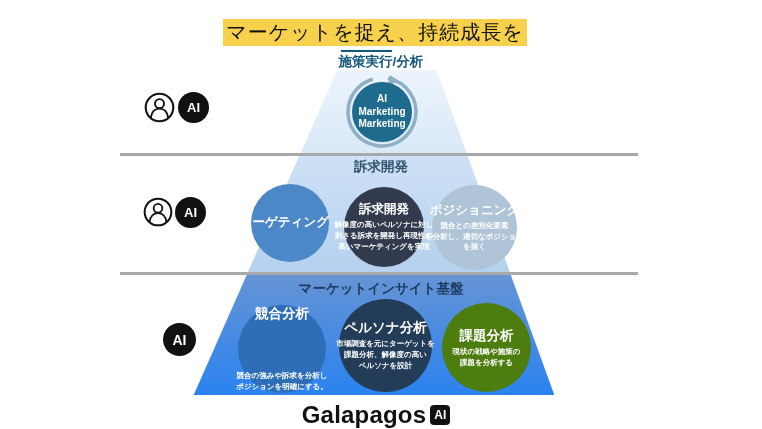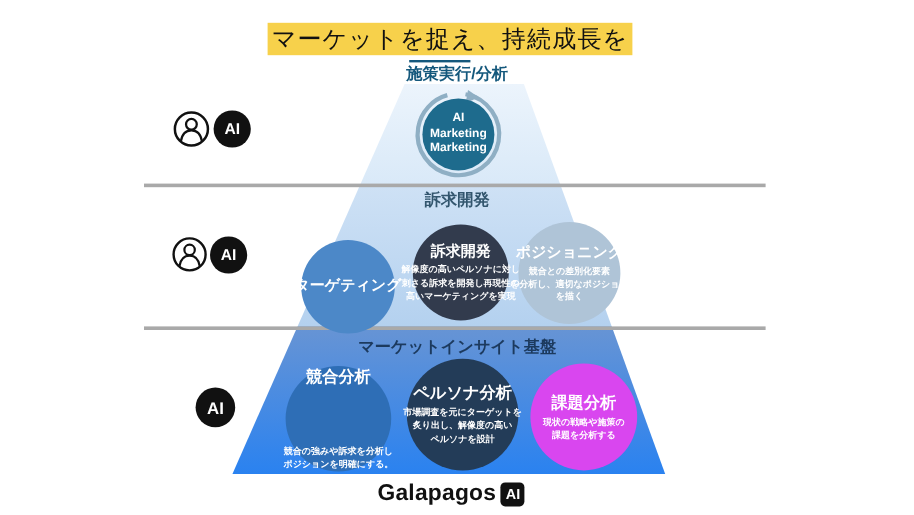--- a/index.html
+++ b/index.html
@@ -40,42 +40,42 @@
     align-items:center; justify-content:center; color:#fff; font-weight:bold;
     font-size:10px; line-height:1.25; text-align:center; }
 
   
   .circle { position:absolute; border-radius:50%; display:flex; flex-direction:column;
     align-items:center; justify-content:center; color:#fff; text-align:center; }
   .c-title { font-weight:bold; font-size:12.5px; white-space:nowrap; margin-bottom:2px; }
   .c-body { font-size:7.5px; line-height:1.45; font-weight:bold; }
   .c-body span { display:block; white-space:nowrap; }
 
-  .mc1 { left:251px; top:200px; width:78px; height:78px; }
+  .mc1 { left:251px; top:184px; width:78px; height:78px;align-items:flex-end; }
   .mc2 { left:344px; top:187px; width:80px; height:80px; }
   .mc3 { left:432px; top:185px; width:85px; height:85px; }
   .bc1 { left:238px; top:305px; width:88px; height:88px; }
   .bc2 { left:339px; top:299px; width:93px; height:93px; }
   .bc3 { left:442px; top:303px; width:89px; height:89px; }
   .bc1 .c-title, .bc2 .c-title, .bc3 .c-title { font-size:13.5px; }
 
   
   .person-icon { position:absolute; }
   .ai-badge { position:absolute; background:#111; border-radius:50%; color:#fff;
     font-weight:bold; display:flex; align-items:center; justify-content:center; }
   .p1 { left:144px; top:92px; }
   .a1 { left:178px; top:92px; width:31px; height:31px; font-size:13px; }
   .p2 { left:143px; top:197px; }
   .a2 { left:175px; top:197px; width:31px; height:31px; font-size:13px; }
   .a3 { left:163px; top:323px; width:33px; height:33px; font-size:14px; }
 
   
   .logo { position:absolute; left:0; top:401px; width:752px; display:flex;
     align-items:center; justify-content:center; gap:4px; }
-  .logo-name { font-size:19px; font-weight:bold; color:#111; letter-spacing:0.2px; }
+  .logo-name { font-size:24px; font-weight:bold; color:#111; letter-spacing:0.2px; }
   .logo-badge { width:20px; height:20px; background:#111; color:#fff; border-radius:4px;
     display:flex; align-items:center; justify-content:center; font-size:12px; font-weight:bold; }
 </style>
 </head>
 <body>
 
 <div class="stage">
 
   <div class="title-wrap" style="background-color: rgb(247, 209, 75);">
     <span class="title-text">マーケットを捉え、持続成長を</span>
@@ -126,25 +126,25 @@
     <div class="c-title">競合分析</div>
     <div class="c-body">
       <span>競合の強みや訴求を分析し</span>
       <span>ポジションを明確にする。</span>
     </div>
   </div>
   <div class="circle bc2" style="background-color: rgb(35, 60, 88);">
     <div class="c-title">ペルソナ分析</div>
     <div class="c-body">
       <span>市場調査を元にターゲットを</span>
-      <span>炙り出し、解像度の高い</span>
+      <span>課題分析、解像度の高い</span>
       <span>ペルソナを設計</span>
     </div>
   </div>
-  <div class="circle bc3" style="background-color: #d946ef;">
+  <div class="circle bc3" style="background-color: #4d7c0f;">
     <div class="c-title">課題分析</div>
     <div class="c-body">
       <span>現状の戦略や施策の</span>
       <span>課題を分析する</span>
     </div>
   </div>
 
   <svg class="person-icon p1" width="31" height="31" viewBox="0 0 36 36">
     <circle cx="18" cy="18" r="16" fill="none" stroke="#111" stroke-width="2.4"></circle>
     <circle cx="18" cy="13.5" r="5.2" fill="none" stroke="#111" stroke-width="2.2"></circle>

